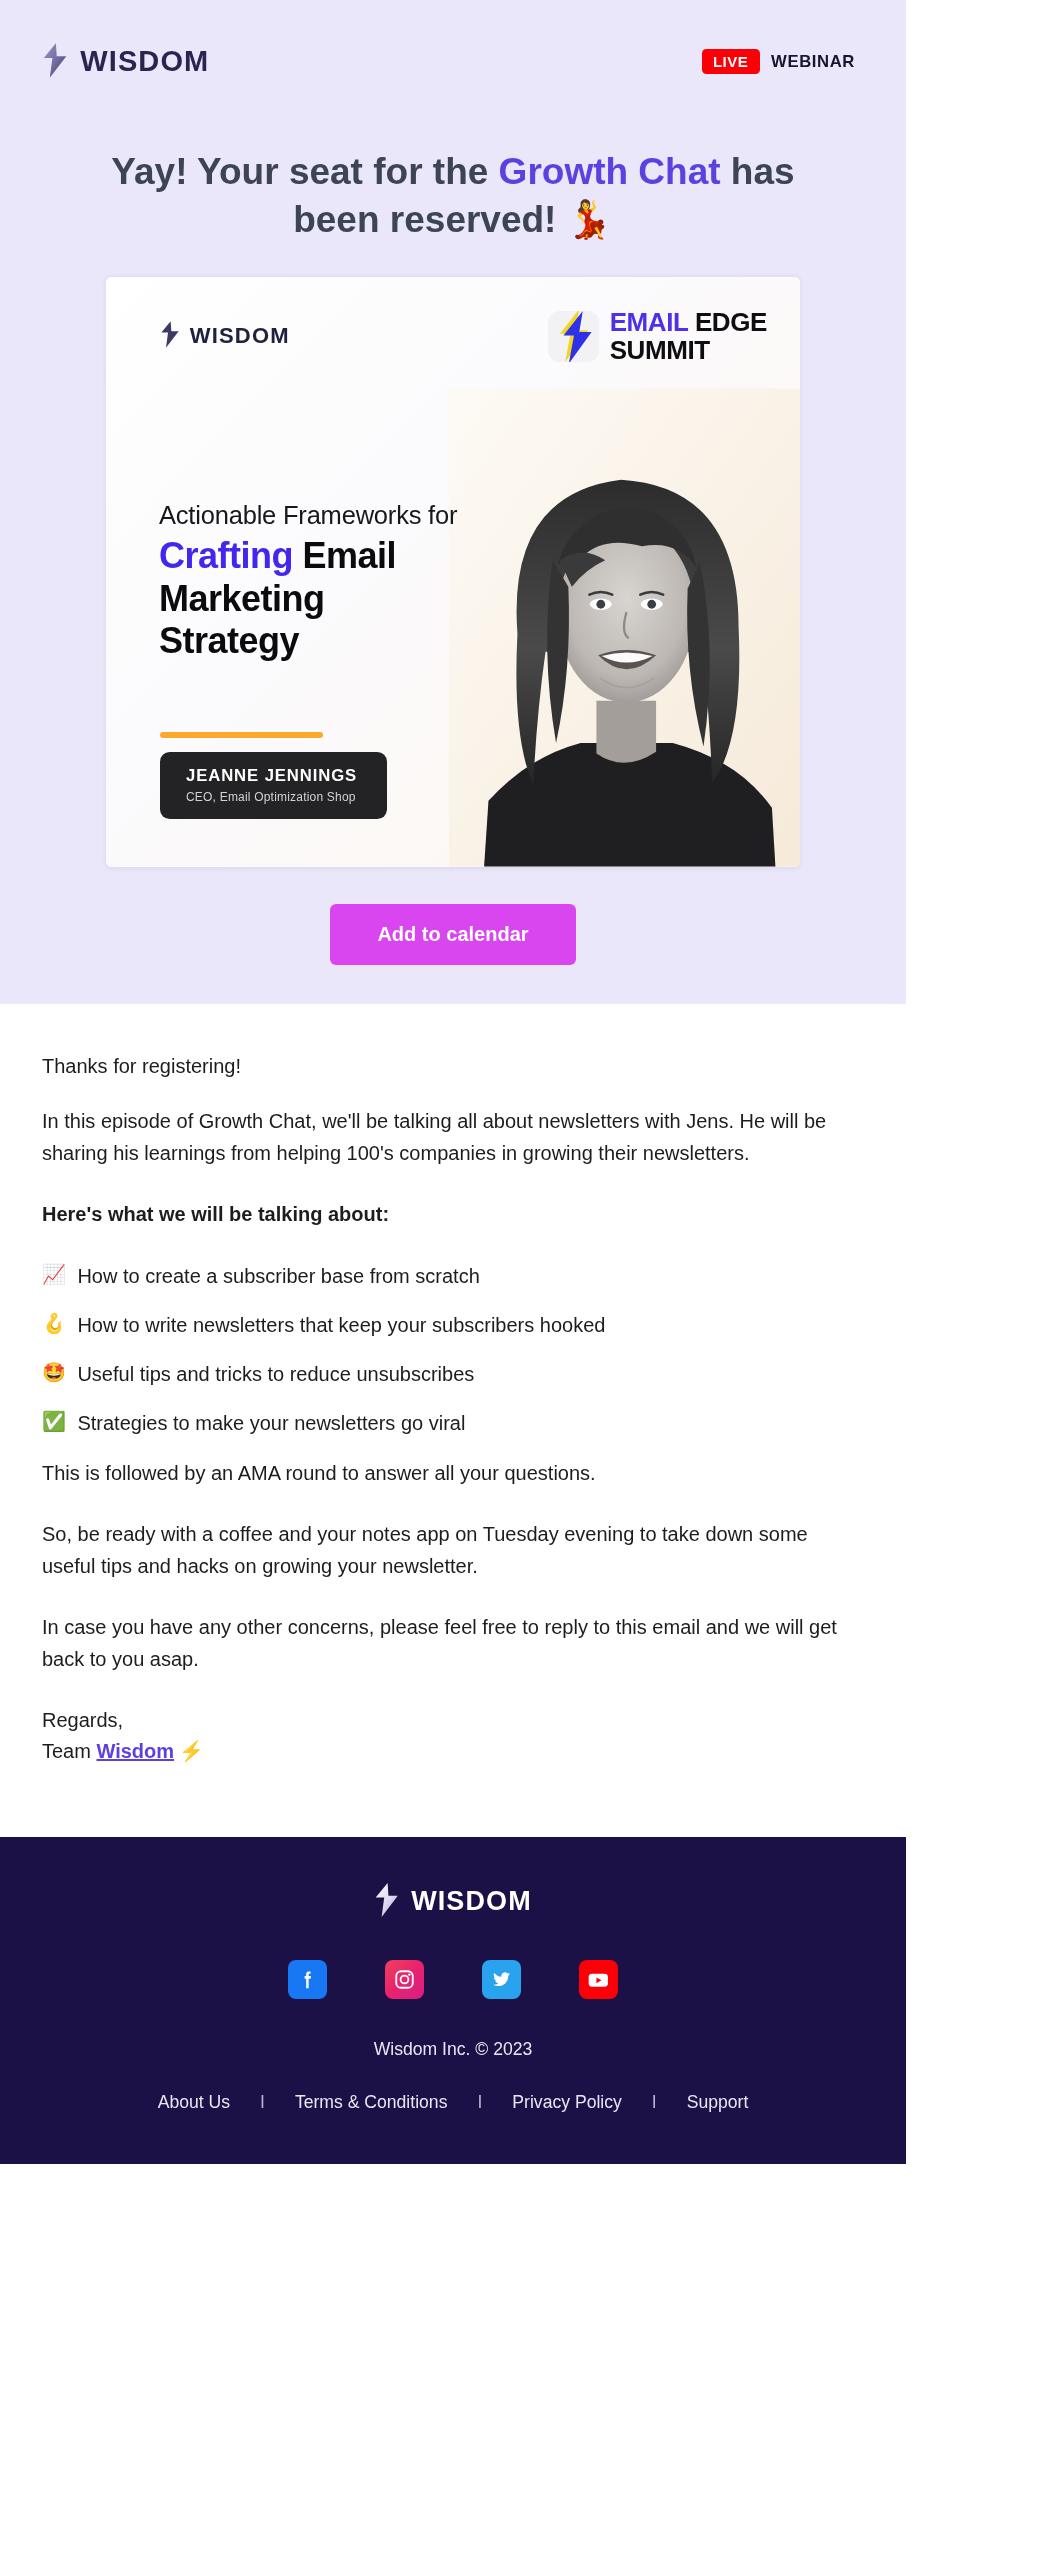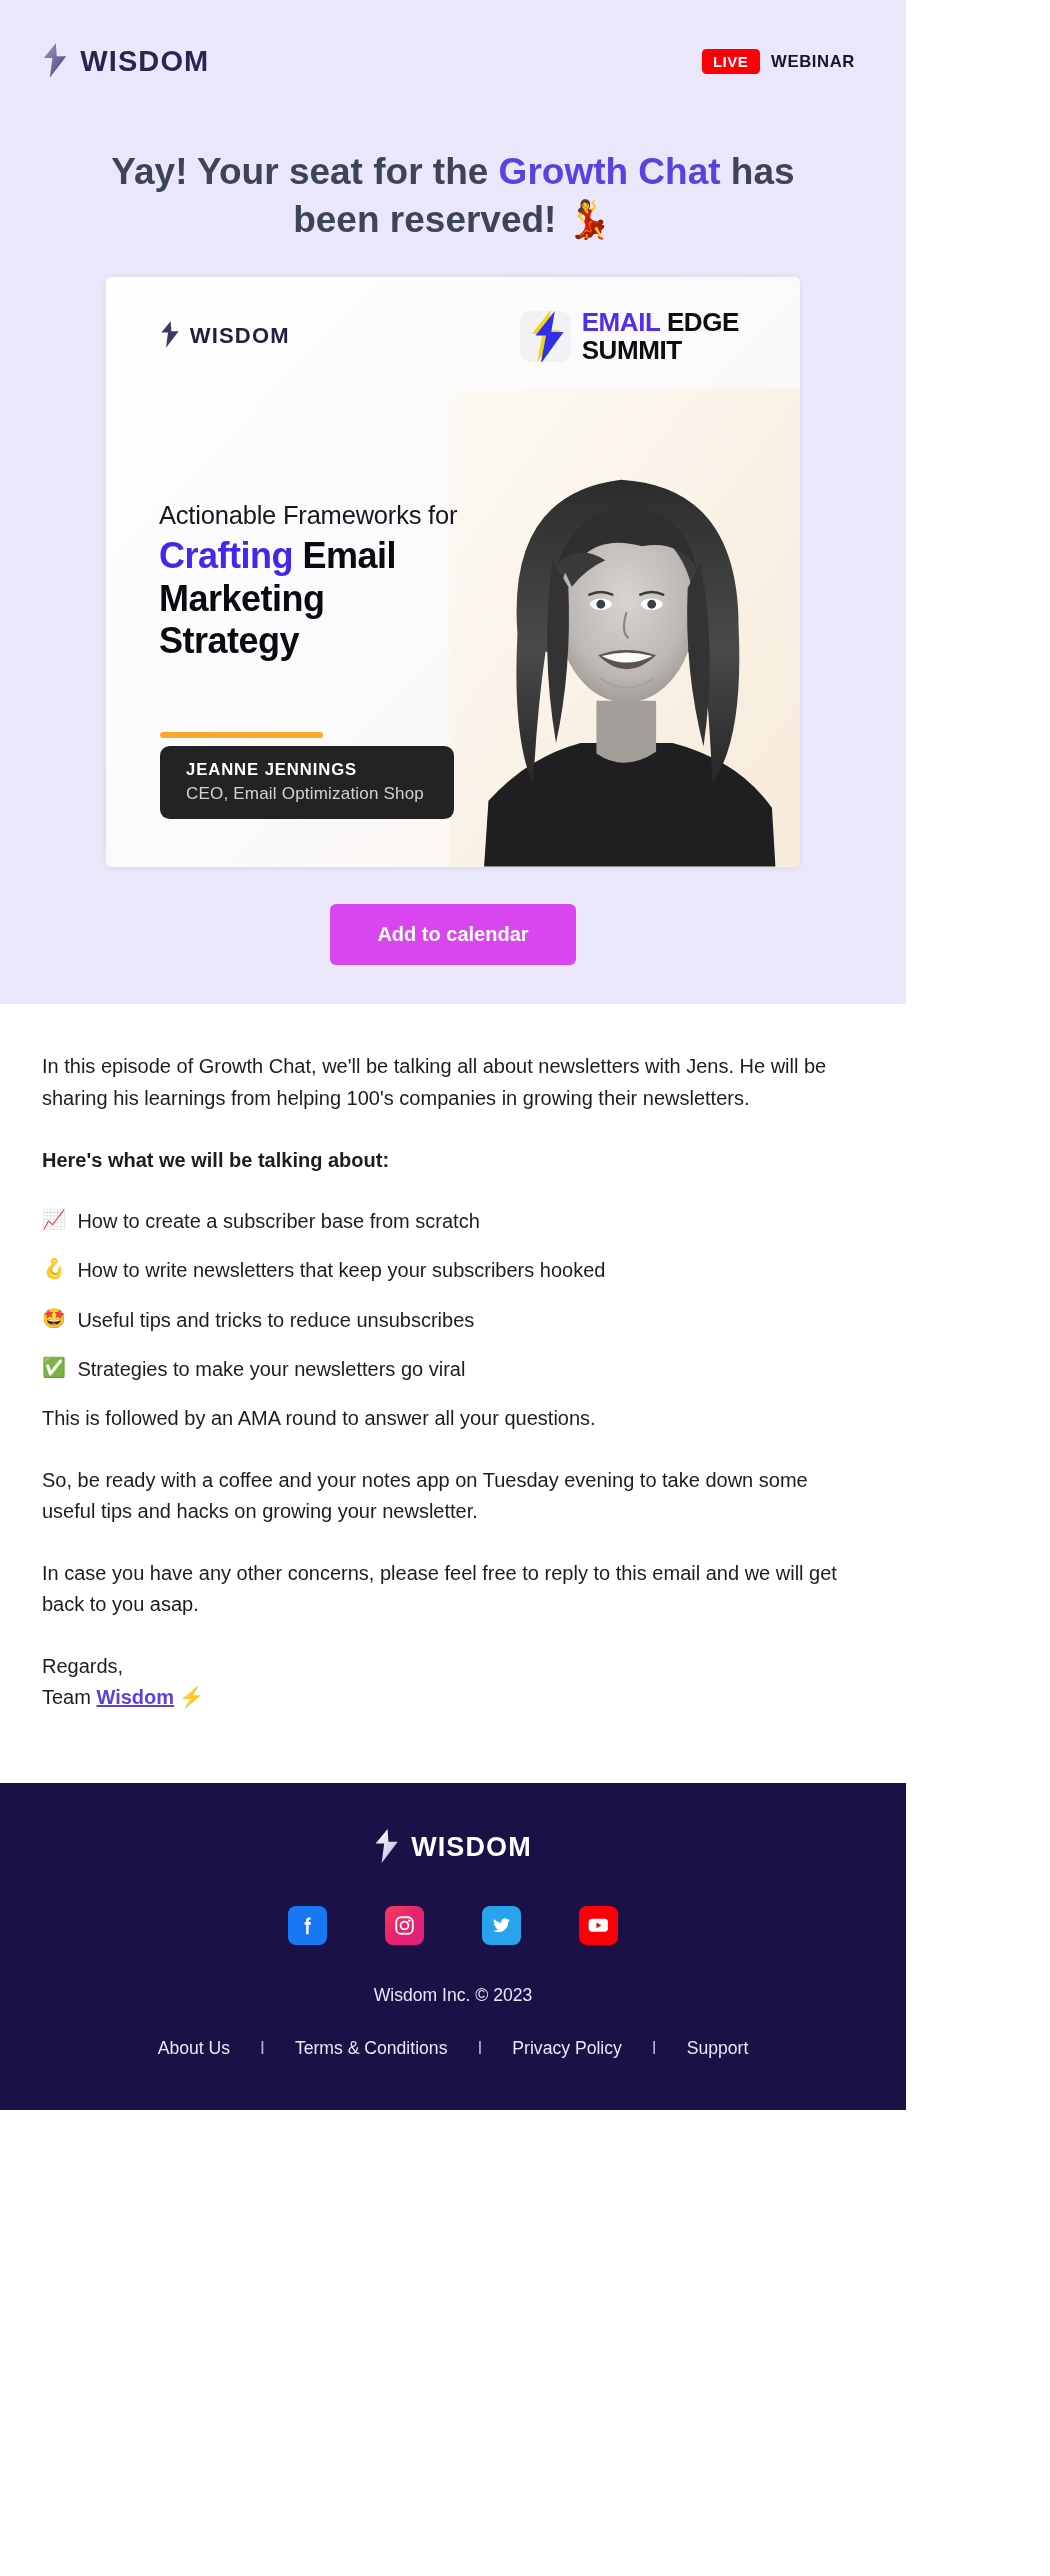--- a/index.html
+++ b/index.html
@@ -97,21 +97,21 @@
   .hc-wisdom {
     position: absolute;
     top: 44px; left: 54px;
     display: flex; align-items: center; gap: 9.7px;
   }
   .hc-wisdom-word {
     font-size: 22px; font-weight: bold; letter-spacing: 1.2px; color: #20203f;
   }
   .hc-summit {
     position: absolute;
-    top: 32px; right: 61px;
+    top: 32px; right: 33px;
     display: flex; align-items: center; gap: 10.5px;
   }
   .summit-mark {
     width: 51px; height: 51px;
     background: #f2f2f4;
     border-radius: 11.4px;
     position: relative;
     display:flex; align-items:center; justify-content:center;
   }
   .summit-text { line-height: 1.0; }
@@ -143,21 +143,21 @@
     position: absolute;
     left: 54px; bottom: 48px;
     background: #232325;
     border-radius: 9.7px;
     padding: 14px 30px 15px 26px;
   }
   .np-name {
     color: #ffffff; font-size: 16.7px; font-weight: bold; letter-spacing: 0.9px;
   }
   .np-role {
-    color: #d2d2d4; font-size: 17px; margin-top: 3.5px; letter-spacing: 0.2px;
+    color: #d2d2d4; font-size: 12px; margin-top: 3.5px; letter-spacing: 0.2px;
   }
   .hc-photo {
     position: absolute;
     right: 0; bottom: 0;
     width: 351px; height: 479px;
     overflow: hidden;
   }
 
   
   .cta-wrap { display: flex; justify-content: center; margin-top: 37px; }
@@ -369,20 +369,21 @@
       </div>
     </div>
 
     <div class="cta-wrap">
       <button class="cta-btn">Add to calendar</button>
     </div>
 
   </div>
 
   <div class="body-sec">
+    <p class="tight">Thanks for registering!</p>
     <p>In this episode of Growth Chat, we'll be talking all about newsletters with Jens. He will be sharing his learnings from helping 100's companies in growing their newsletters.</p>
 
     <p class="sub-head">Here's what we will be talking about:</p>
 
     <ul class="bullets">
       <li>
         <span class="emoji">📈</span>
         <span>How to create a subscriber base from scratch</span>
       </li>
       <li>

